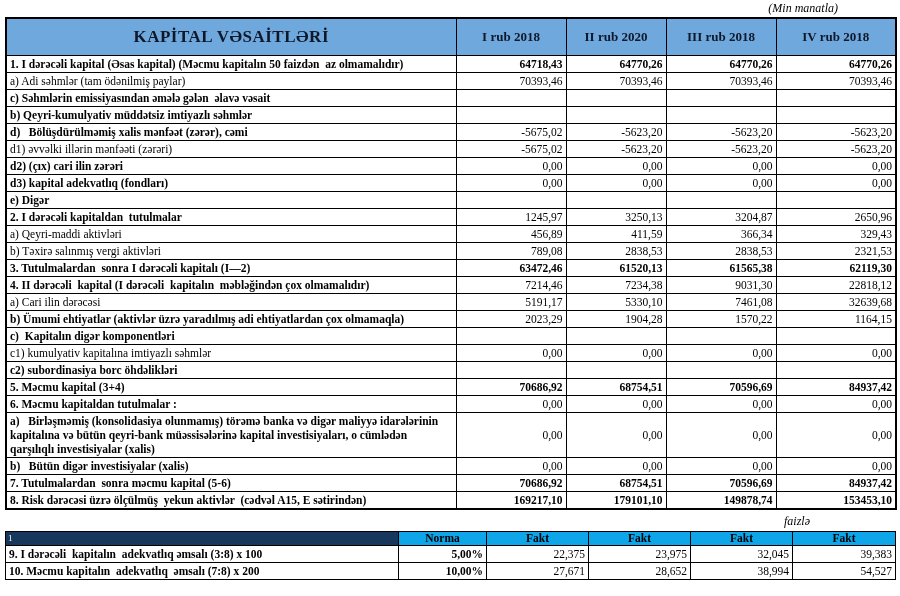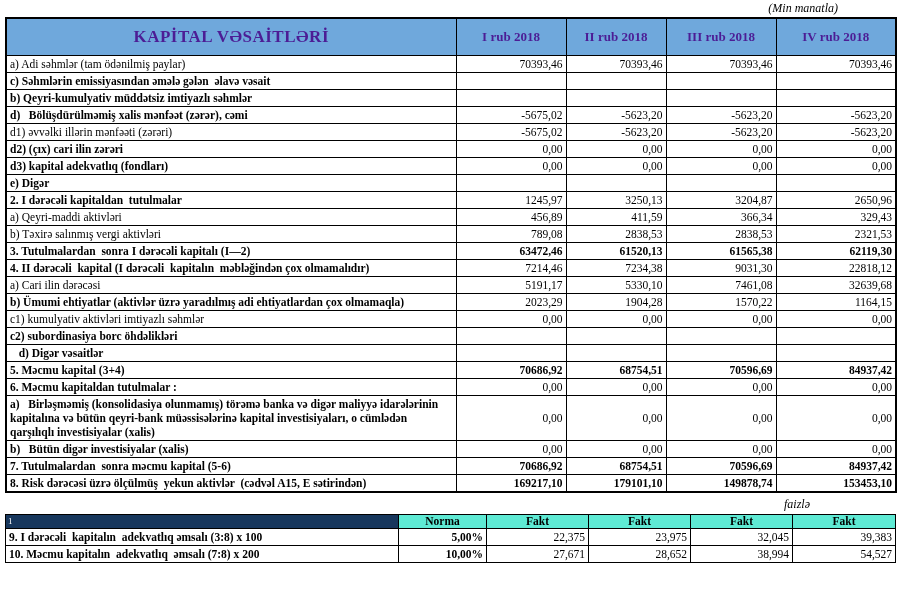--- a/index.html
+++ b/index.html
@@ -8,30 +8,30 @@
   .page { padding: 1px 5px 16px 5px; border-radius: 28px; }
 
   .note { font-style: italic; font-size: 12px; text-align: right; }
   .top-note { margin: 0 57px 1px 0; }
   .mid-note { margin: 4px 85px 2px 0; }
 
   table { border-collapse: collapse; table-layout: fixed; width: 890px; }
   th, td { border: 1px solid #000; overflow: hidden; vertical-align: middle; }
 
   table.main { border: 2px solid #000; }
-  .main thead th { background: #6fa8dc; color: #4c1d95; font-weight: bold; height: 37px; text-align: center; font-size: 13px; border: 1px solid #000; }
+  .main thead th { background: #6fa8dc; color: #0f172a; font-weight: bold; height: 37px; text-align: center; font-size: 13px; border: 1px solid #000; }
   .main thead th.title { font-size: 17px; letter-spacing: 0.5px; }
 
   .main tbody td, .ratio tbody td { font-size: 11.5px; line-height: 1.22; padding: 1px 3px; height: 16px; }
   td.label { text-align: left; white-space: pre-wrap; }
   td.num { text-align: right; }
   .b { font-weight: bold; }
 
   table.ratio { border: 1px solid #000; }
-  .ratio thead th { font-size: 11.5px; font-weight: bold; text-align: center; height: 14px; padding: 0 2px; background: #5eead4; }
+  .ratio thead th { font-size: 11.5px; font-weight: bold; text-align: center; height: 14px; padding: 0 2px; background: #0ea5e9; }
   .ratio thead th.corner { background: #17375d; color: #fff; font-size: 9px; text-align: left; font-weight: normal; }
 </style>
 </head>
 <body>
 
 <div class="page">
 
   <div class="note top-note">(Min manatla)</div>
 
   <table class="main">
@@ -39,27 +39,34 @@
       <col style="width:450px">
         <col style="width:110px">
         <col style="width:100px">
         <col style="width:110px">
         <col style="width:120px">
     </colgroup>
     <thead>
       <tr>
         <th class="title">KAPİTAL VƏSAİTLƏRİ</th>
         <th>I rub 2018</th>
-        <th>II rub 2018</th>
+        <th>II rub 2020</th>
         <th>III rub 2018</th>
         <th>IV rub 2018</th>
       </tr>
     </thead>
     <tbody id="main-body">
         <tr>
+          <td class="label b">1. I dərəcəli kapital (Əsas kapital) (Məcmu kapitalın 50 faizdən  az olmamalıdır)</td>
+          <td class="num b">64718,43</td>
+          <td class="num b">64770,26</td>
+          <td class="num b">64770,26</td>
+          <td class="num b">64770,26</td>
+        </tr>
+        <tr>
           <td class="label">a) Adi səhmlər (tam ödənilmiş paylar)</td>
           <td class="num">70393,46</td>
           <td class="num">70393,46</td>
           <td class="num">70393,46</td>
           <td class="num">70393,46</td>
         </tr>
         <tr>
           <td class="label b">c) Səhmlərin emissiyasından əmələ gələn  əlavə vəsait</td>
           <td class="num"></td>
           <td class="num"></td>
@@ -151,35 +158,35 @@
           <td class="num">32639,68</td>
         </tr>
         <tr>
           <td class="label b">b) Ümumi ehtiyatlar (aktivlər üzrə yaradılmış adi ehtiyatlardan çox olmamaqla)</td>
           <td class="num">2023,29</td>
           <td class="num">1904,28</td>
           <td class="num">1570,22</td>
           <td class="num">1164,15</td>
         </tr>
         <tr>
-          <td class="label">c1) kumulyativ aktivləri imtiyazlı səhmlər</td>
+          <td class="label b">c)  Kapitalın digər komponentləri</td>
+          <td class="num"></td>
+          <td class="num"></td>
+          <td class="num"></td>
+          <td class="num"></td>
+        </tr>
+        <tr>
+          <td class="label">c1) kumulyativ kapitalına imtiyazlı səhmlər</td>
           <td class="num">0,00</td>
           <td class="num">0,00</td>
           <td class="num">0,00</td>
           <td class="num">0,00</td>
         </tr>
         <tr>
           <td class="label b">c2) subordinasiya borc öhdəlikləri</td>
-          <td class="num"></td>
-          <td class="num"></td>
-          <td class="num"></td>
-          <td class="num"></td>
-        </tr>
-        <tr>
-          <td class="label b">   d) Digər vəsaitlər</td>
           <td class="num"></td>
           <td class="num"></td>
           <td class="num"></td>
           <td class="num"></td>
         </tr>
         <tr>
           <td class="label b">5. Məcmu kapital (3+4)</td>
           <td class="num b">70686,92</td>
           <td class="num b">68754,51</td>
           <td class="num b">70596,69</td>

